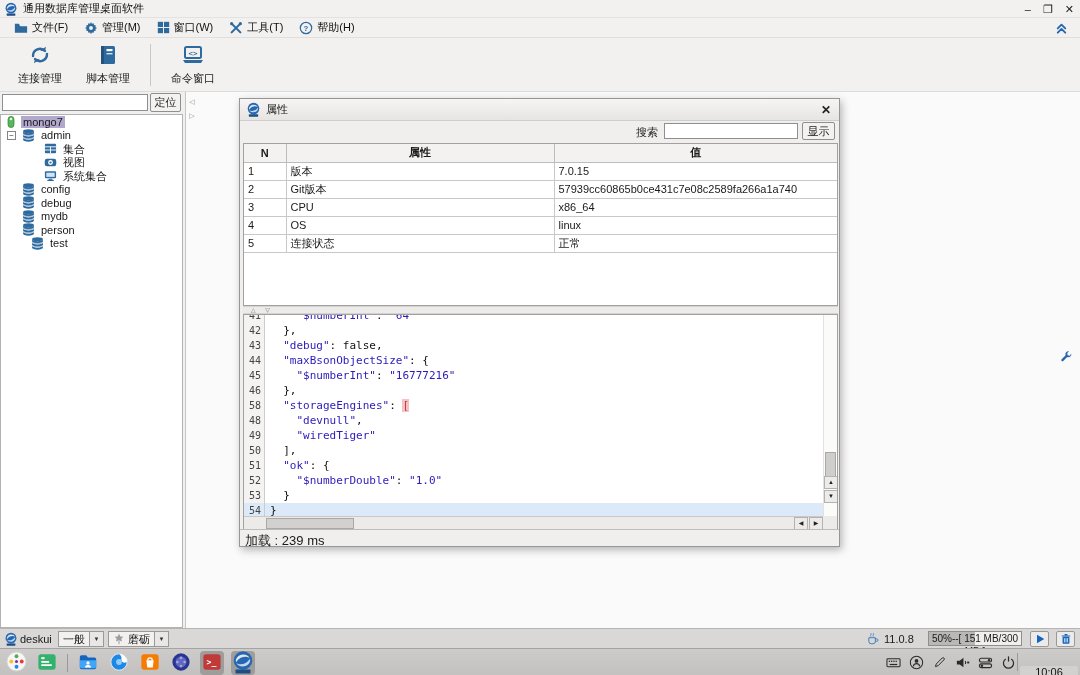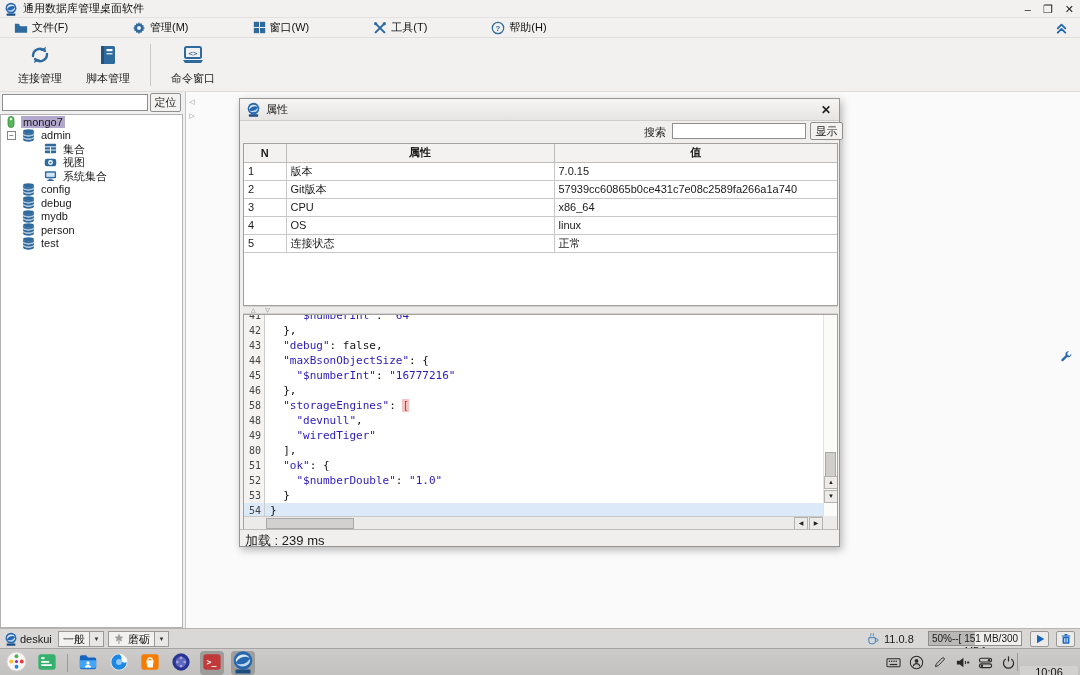--- a/index.html
+++ b/index.html
@@ -7,21 +7,21 @@
   body { font-family:"Liberation Sans", sans-serif; font-size:11px; color:#1a1a1a; }
   .screen { position:relative; width:1080px; height:675px; background:#f0f0f0; overflow:hidden; }
 
   
   .titlebar { position:absolute; left:0; top:0; width:1080px; height:18px; background:#f2f1f0; display:flex; align-items:center; padding:0 4px; border-bottom:1px solid #e3e2e1; }
   .titlebar .app-ic { width:14px; height:14px; margin-right:5px; }
   .titlebar .ttl { font-size:11px; color:#111; }
   .win-controls { position:absolute; right:6px; top:0; height:18px; display:flex; align-items:center; gap:12px; }
   .win-btn { font-size:11px; color:#222; cursor:default; line-height:18px; }
 
-  .menubar { position:absolute; left:0; top:18px; width:1080px; height:20px; background:#f2f1f0; display:flex; align-items:center; padding-left:6px; border-bottom:1px solid #e0dfde;gap:48px; }
+  .menubar { position:absolute; left:0; top:18px; width:1080px; height:20px; background:#f2f1f0; display:flex; align-items:center; padding-left:6px; border-bottom:1px solid #e0dfde; }
   .menu-item { display:flex; align-items:center; gap:4px; padding:0 8px; height:20px; }
   .menu-item .mi-label { font-size:11px; color:#111; }
   .mi-icon, .tb-icon { display:inline-flex; align-items:center; justify-content:center; }
   .menubar-collapse { position:absolute; right:10px; top:2px; width:16px; height:16px; }
 
   .toolbar { position:absolute; left:0; top:38px; width:1080px; height:54px; background:#f2f1f0; border-bottom:1px solid #dddcdb; display:flex; align-items:center; padding-left:6px; }
   .tb-btn { width:68px; height:48px; display:flex; flex-direction:column; align-items:center; justify-content:center; gap:4px; }
   .tb-btn .tb-label { font-size:11px; color:#222; }
   .tb-sep { width:1px; height:42px; background:#c9c8c7; margin:0 8px; }
 
@@ -41,21 +41,21 @@
   .mdi { position:absolute; left:185px; top:0; width:895px; height:536px; background:#fafafa; border-left:1px solid #c6c5c4; }
   .collapse-arrows { position:absolute; left:1px; top:3px; width:10px; color:#8a8a8a; font-size:7px; line-height:14px; text-align:center; }
   .side-wrench { position:absolute; right:6px; top:258px; width:14px; height:14px; }
 
   
   .dialog { position:absolute; left:53px; top:6px; width:601px; height:449px; background:#f0efee; border:1px solid #979695; box-shadow:2px 3px 8px rgba(0,0,0,0.28); }
   .dlg-title { position:absolute; left:0; top:0; right:0; height:22px; background:linear-gradient(#f6f5f4,#e6e5e4); border-bottom:1px solid #cfcecd; display:flex; align-items:center; padding:0 6px; }
   .dlg-title .app-ic { width:15px; height:15px; margin-right:5px; }
   .dlg-title .dt-label { font-size:11px; color:#111; }
   .dlg-close { position:absolute; right:8px; top:3px; font-size:12px; font-weight:bold; color:#222; line-height:16px; }
-  .dlg-search { position:absolute; left:8px; top:22px; right:0; height:21px; }
+  .dlg-search { position:absolute; left:0; top:22px; right:0; height:21px; }
   .dlg-search .s-label { position:absolute; left:396px; top:4px; font-size:11px; }
   .dlg-search .s-input { position:absolute; left:424px; top:2px; width:134px; height:16px; background:#fff; border:1px solid #8f8f8f; font-size:11px; padding:0 3px; }
   .dlg-search .s-btn { position:absolute; left:562px; top:1px; width:33px; height:18px; background:#f3f2f1; border:1px solid #8f8f8f; border-radius:2px; font-size:11px; text-align:center; line-height:16px; }
   .dlg-tablewrap { position:absolute; left:3px; top:44px; width:595px; height:163px; background:#fff; border:1px solid #a2a1a0; overflow:hidden; }
   table.props { border-collapse:collapse; width:100%; table-layout:fixed; }
   table.props th { background:#f3f2f1; border:1px solid #bdbcbb; border-top:none; font-weight:bold; font-size:11px; height:18px; text-align:center; }
   table.props th:first-child { border-left:none; }
   table.props th:last-child { border-right:none; }
   table.props td { border:1px solid #c9c8c7; border-top:none; font-size:11px; height:18px; padding:0 4px; overflow:hidden; white-space:nowrap; }
   table.props td:first-child { border-left:none; }
@@ -353,21 +353,21 @@
                   <path d="M1.2 9.4v2.2c0 1.15 2.6 2.1 5.8 2.1s5.8-.95 5.8-2.1V9.4c0 1.15-2.6 2.1-5.8 2.1S1.2 10.55 1.2 9.4z"></path>
                 </g>
                 <g stroke="#e8f1f9" stroke-width=".7" fill="none">
                   <path d="M1.2 5.5c1 .9 3.2 1.5 5.8 1.5s4.8-.6 5.8-1.5"></path>
                   <path d="M1.2 9c1 .9 3.2 1.5 5.8 1.5S11.8 9.9 12.8 9"></path>
                 </g>
               </svg>
             </span>
             <span class="t-label">person</span>
           </div>
-          <div class="tree-row" style="padding-left: 21px;">
+          <div class="tree-row" style="padding-left: 30px;">
             <span class="t-icon">
               <svg viewBox="0 0 14 14" width="13" height="13">
                 <g fill="#2f6a9e">
                   <ellipse cx="7" cy="2.4" rx="5.8" ry="2.1"></ellipse>
                   <path d="M1.2 2.4v3.1c0 1.15 2.6 2.1 5.8 2.1s5.8-.95 5.8-2.1V2.4c0 1.15-2.6 2.1-5.8 2.1S1.2 3.55 1.2 2.4z"></path>
                   <path d="M1.2 5.9v3.1c0 1.15 2.6 2.1 5.8 2.1s5.8-.95 5.8-2.1V5.9c0 1.15-2.6 2.1-5.8 2.1S1.2 7.05 1.2 5.9z"></path>
                   <path d="M1.2 9.4v2.2c0 1.15 2.6 2.1 5.8 2.1s5.8-.95 5.8-2.1V9.4c0 1.15-2.6 2.1-5.8 2.1S1.2 10.55 1.2 9.4z"></path>
                 </g>
                 <g stroke="#e8f1f9" stroke-width=".7" fill="none">
                   <path d="M1.2 5.5c1 .9 3.2 1.5 5.8 1.5s4.8-.6 5.8-1.5"></path>
@@ -482,21 +482,21 @@
               </div>
               <div class="code-line">
                 <span class="ln">48</span>
                 <span class="ct"><span class="tok-p">    </span><span class="tok-s">"devnull"</span><span class="tok-p">,</span></span>
               </div>
               <div class="code-line">
                 <span class="ln">49</span>
                 <span class="ct"><span class="tok-p">    </span><span class="tok-s">"wiredTiger"</span></span>
               </div>
               <div class="code-line">
-                <span class="ln">80</span>
+                <span class="ln">50</span>
                 <span class="ct"><span class="tok-p">  ],</span></span>
               </div>
               <div class="code-line">
                 <span class="ln">51</span>
                 <span class="ct"><span class="tok-p">  </span><span class="tok-s">"ok"</span><span class="tok-p">: {</span></span>
               </div>
               <div class="code-line">
                 <span class="ln">52</span>
                 <span class="ct"><span class="tok-p">    </span><span class="tok-s">"$numberDouble"</span><span class="tok-p">: </span><span class="tok-s">"1.0"</span></span>
               </div>

